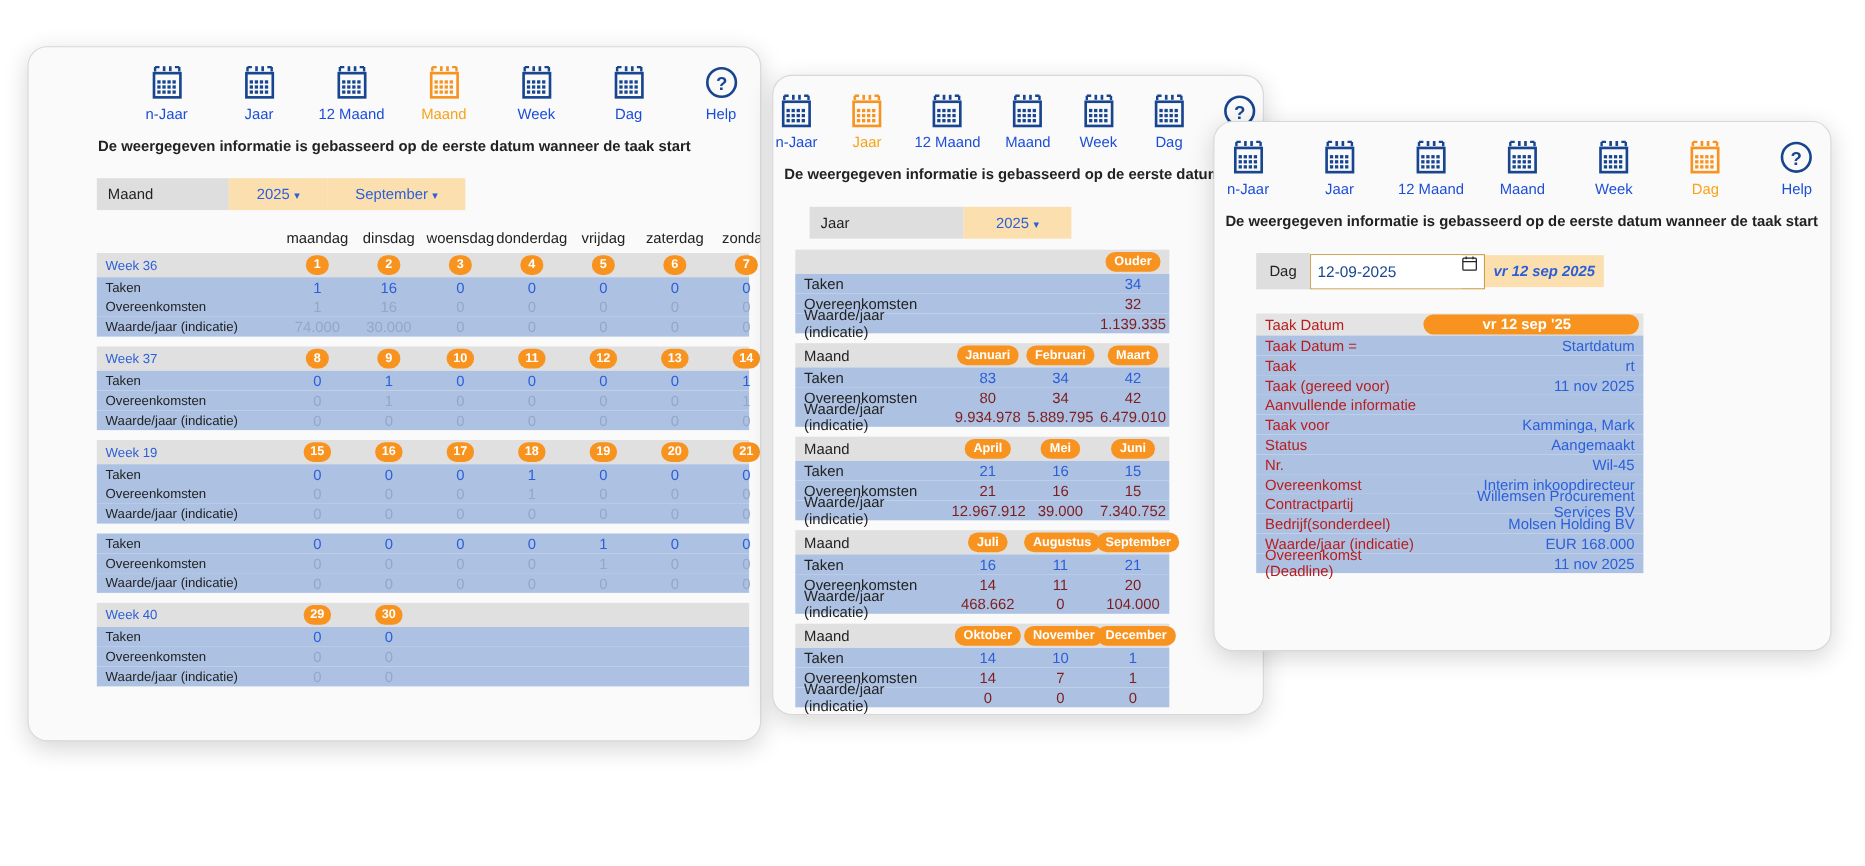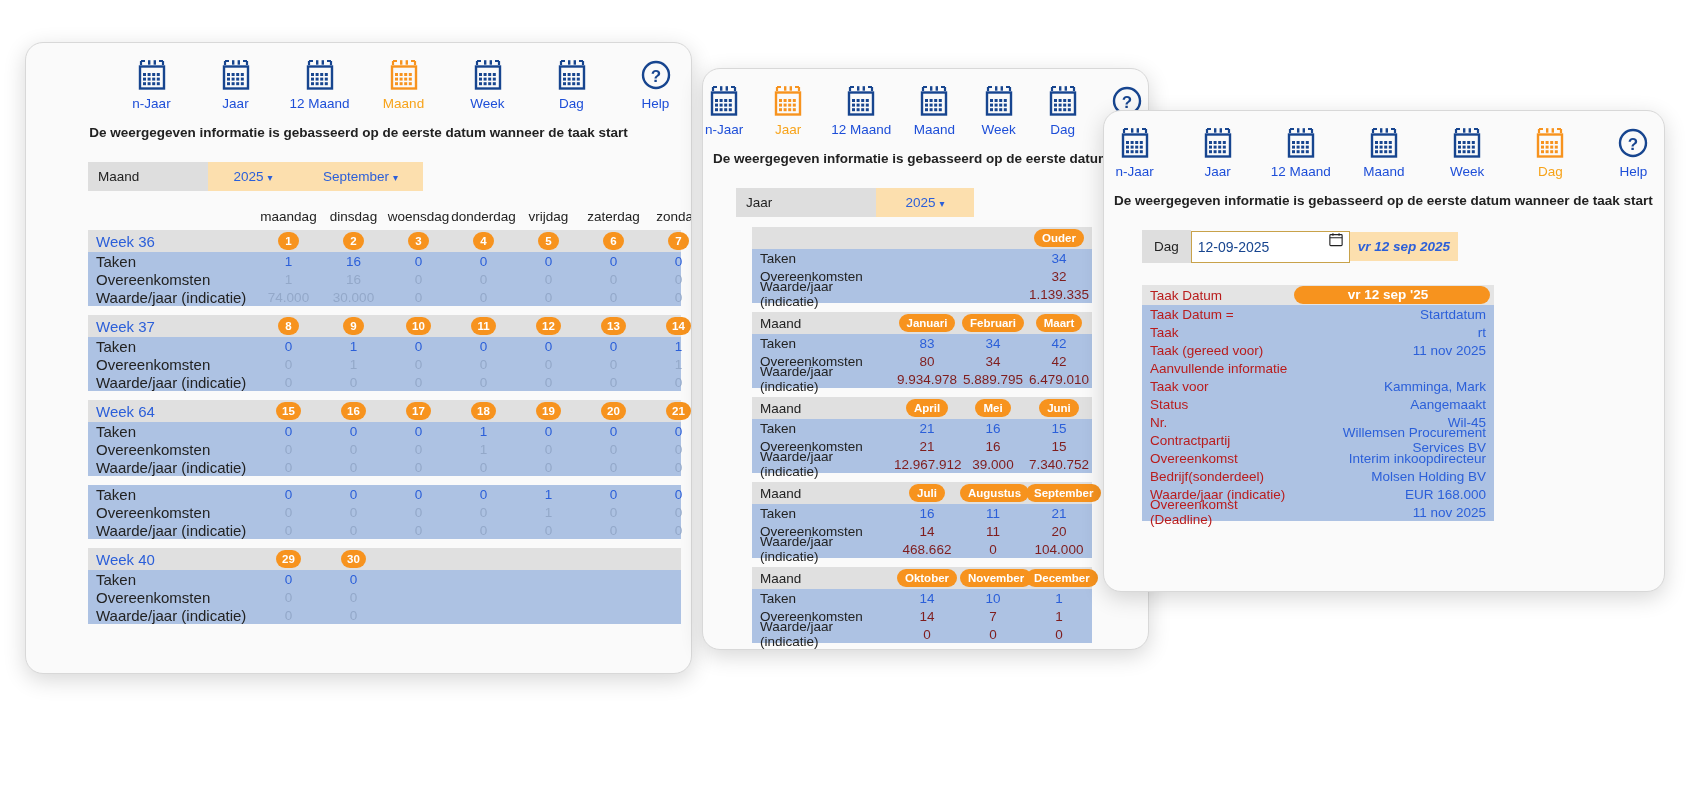--- a/index.html
+++ b/index.html
@@ -82,33 +82,33 @@
   .weekdays{display:flex;margin:18px 0 6px 0;padding-left:62px;}
   .wd-spacer{width:168px;flex:none;}
   .weekdays .wd{width:65px;text-align:center;font-size:13.5px;color:#222;flex:none;}
 
   
   .wblocks{padding-left:62px;}
   .wblock{margin-bottom:9px;width:593px;}
   .wrow{display:flex;align-items:center;height:18px;}
   .wrow.head{background:#e0e0e0;height:22px;}
   .wrow.body{background:#adc2e3;}
-  .wlabel{width:168px;flex:none;font-size:15px;color:#222;padding-left:8px;box-sizing:border-box;}
+  .wlabel{width:168px;flex:none;font-size:12px;color:#222;padding-left:8px;box-sizing:border-box;}
   .wlabel.wk{color:#2b5fd9;}
   .wcell{width:65px;flex:none;text-align:center;font-size:13.5px;}
   .wcell.v-main{color:#2b5fd9;}
   .wcell.v-dim{color:#93a8c9;}
   .pill{
     display:inline-block;background:#f7931e;color:#fff;
     border-radius:11px;min-width:21px;height:18px;line-height:18px;
     font-size:11.5px;padding:0 6px;box-sizing:border-box;font-weight:bold;
   }
 
   
-  .ygrid{padding-left:49px;margin-top:10px;}
+  .ygrid{padding-left:20px;margin-top:10px;}
   .yblock{margin-bottom:9px;width:340px;}
   .yrow{display:flex;align-items:center;height:18px;}
   .yrow.head{background:#e0e0e0;height:22px;}
   .yrow.body{background:#adc2e3;}
   .ylabel{width:142px;flex:none;font-size:13.5px;color:#222;padding-left:8px;box-sizing:border-box;}
   .ycell{width:66px;flex:none;text-align:center;font-size:13.5px;}
   .ycell.v-main{color:#2b5fd9;}
   .ycell.v-dim{color:#7f1d1d;}
   .ypill{
     display:inline-block;background:#f7931e;color:#fff;border-radius:11px;
@@ -386,21 +386,21 @@
           <div class="wcell v-dim">0</div>
           <div class="wcell v-dim">0</div>
           <div class="wcell v-dim">0</div>
           <div class="wcell v-dim">0</div>
           <div class="wcell v-dim">0</div>
           <div class="wcell v-dim">0</div>
         </div>
       </div>
       <div class="wblock">
         <div class="wrow head">
-      <div class="wlabel wk">Week 64</div>
+      <div class="wlabel wk">Week 19</div>
           <div class="wcell"><span class="pill">15</span></div>
           <div class="wcell"><span class="pill">16</span></div>
           <div class="wcell"><span class="pill">17</span></div>
           <div class="wcell"><span class="pill">18</span></div>
           <div class="wcell"><span class="pill">19</span></div>
           <div class="wcell"><span class="pill">20</span></div>
           <div class="wcell"><span class="pill">21</span></div>
         </div>
         <div class="wrow body">
       <div class="wlabel">Taken</div>
@@ -1006,28 +1006,28 @@
       </div>
       <div class="drow">
         <div class="dkey">Status</div>
     <div class="dval ">Aangemaakt</div>
       </div>
       <div class="drow">
         <div class="dkey">Nr.</div>
     <div class="dval ">Wil-45</div>
       </div>
       <div class="drow">
+        <div class="dkey">Overeenkomst</div>
+    <div class="dval ">Interim inkoopdirecteur</div>
+      </div>
+      <div class="drow">
         <div class="dkey">Contractpartij</div>
     <div class="dval ">Willemsen Procurement Services BV</div>
       </div>
       <div class="drow">
-        <div class="dkey">Overeenkomst</div>
-    <div class="dval ">Interim inkoopdirecteur</div>
-      </div>
-      <div class="drow">
         <div class="dkey">Bedrijf(sonderdeel)</div>
     <div class="dval ">Molsen Holding BV</div>
       </div>
       <div class="drow">
         <div class="dkey">Waarde/jaar (indicatie)</div>
     <div class="dval ">EUR 168.000</div>
       </div>
       <div class="drow">
         <div class="dkey">Overeenkomst (Deadline)</div>
     <div class="dval ">11 nov 2025</div>

